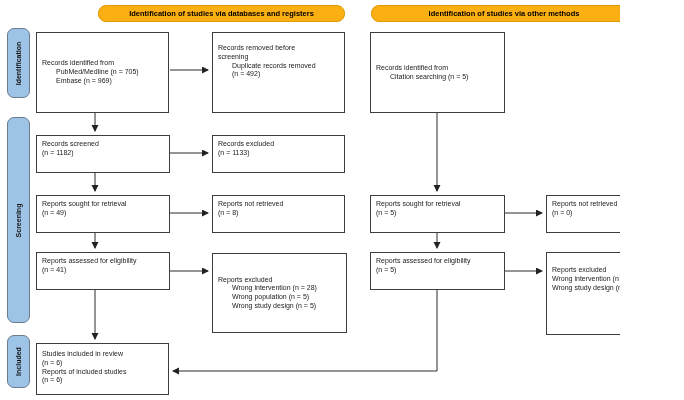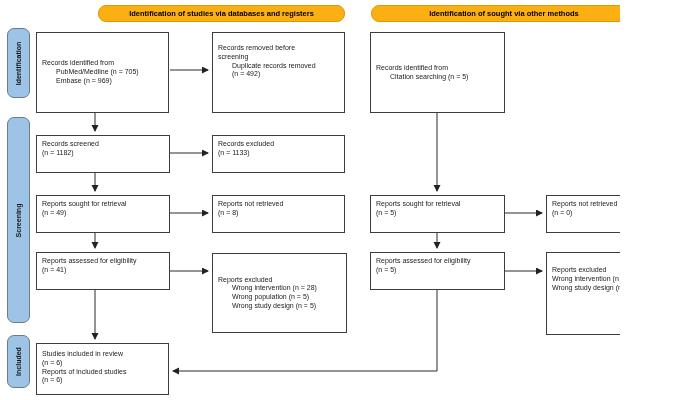--- a/index.html
+++ b/index.html
@@ -28,21 +28,21 @@
   .ln.ind{padding-left:14px;}
   .wires{position:absolute;left:0;top:0;pointer-events:none;}
   .wires line,.wires polyline{stroke:#2b2b2b;stroke-width:1;fill:none;}
 </style>
 </head>
 <body>
 
 <div class="canvas">
 
   <div class="hdr" style="left:98px;top:5px;width:247px;">Identification of studies via databases and registers</div>
-  <div class="hdr" style="left:371px;top:5px;width:266px;">Identification of sought via other methods</div>
+  <div class="hdr" style="left:371px;top:5px;width:266px;">Identification of studies via other methods</div>
 
   <div class="stage" style="left:7px;top:28px;height:70px;">
     <span>Identification</span>
   </div>
   <div class="stage" style="left:7px;top:117px;height:206px;">
     <span>Screening</span>
   </div>
   <div class="stage" style="left:7px;top:335px;height:53px;">
     <span>Included</span>
   </div>

